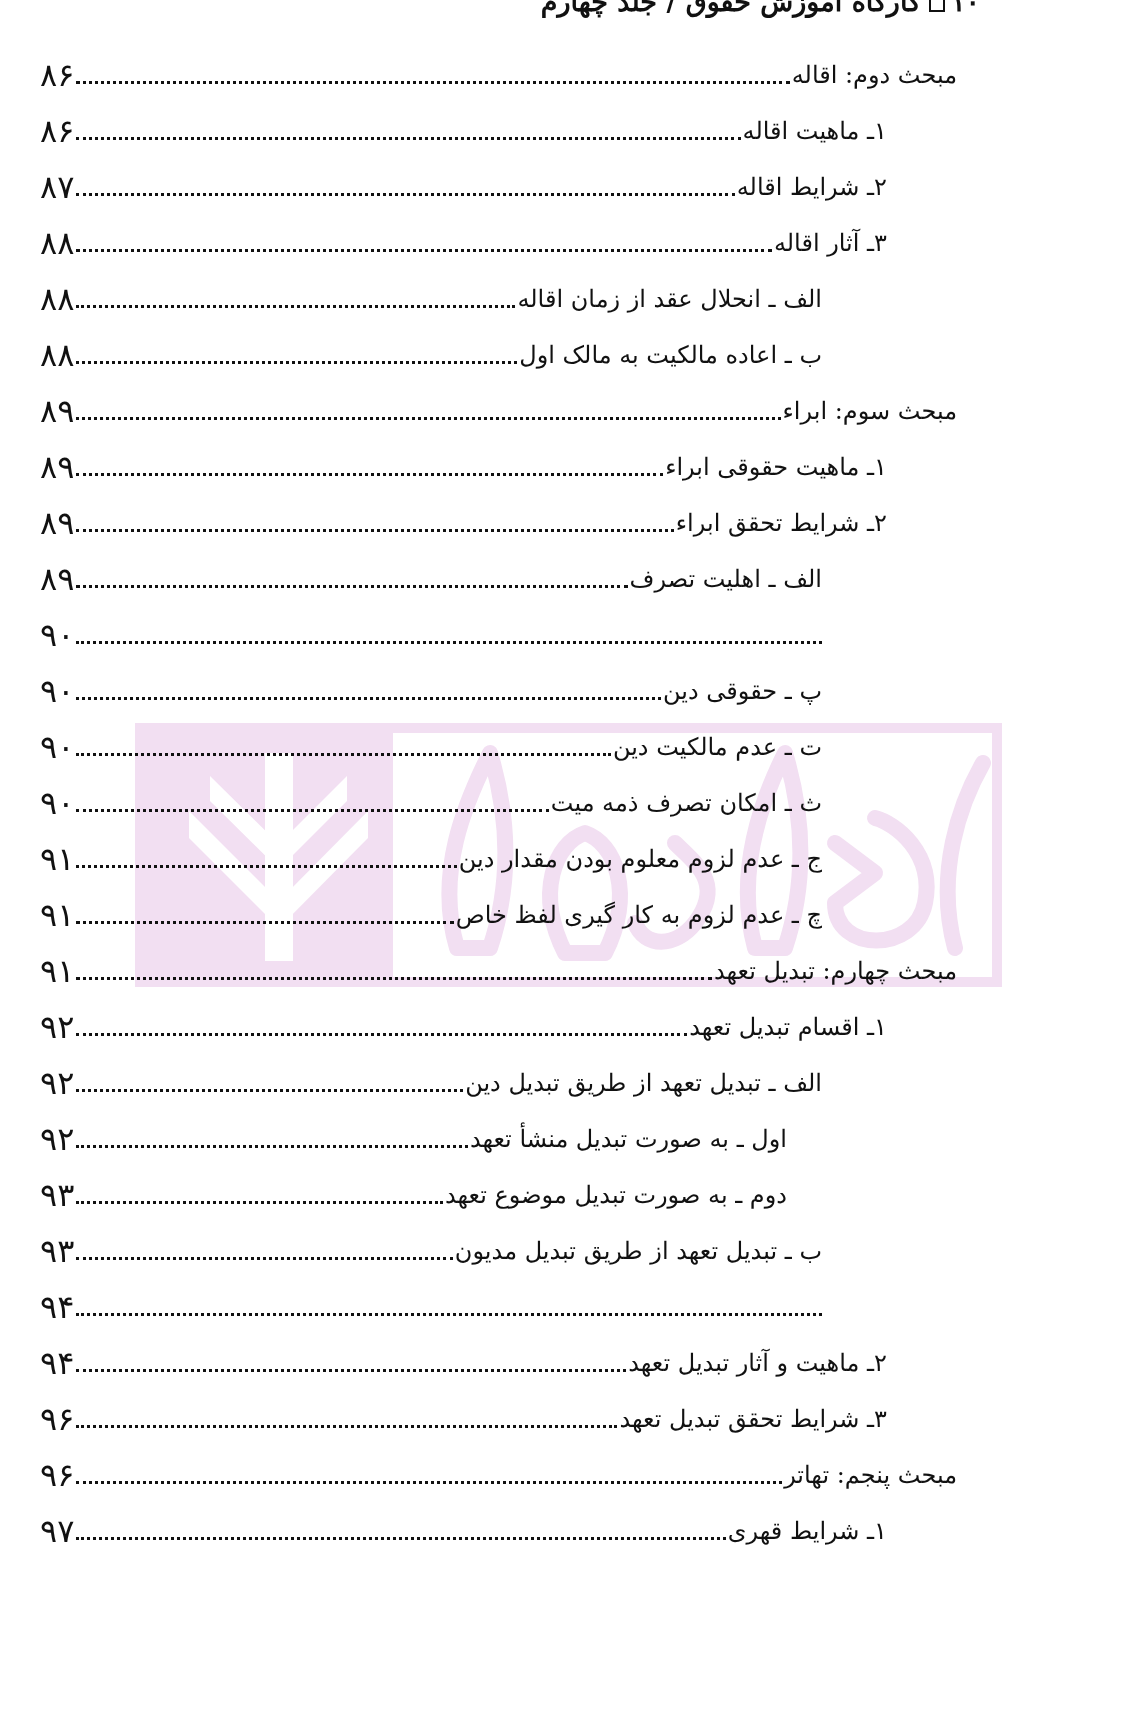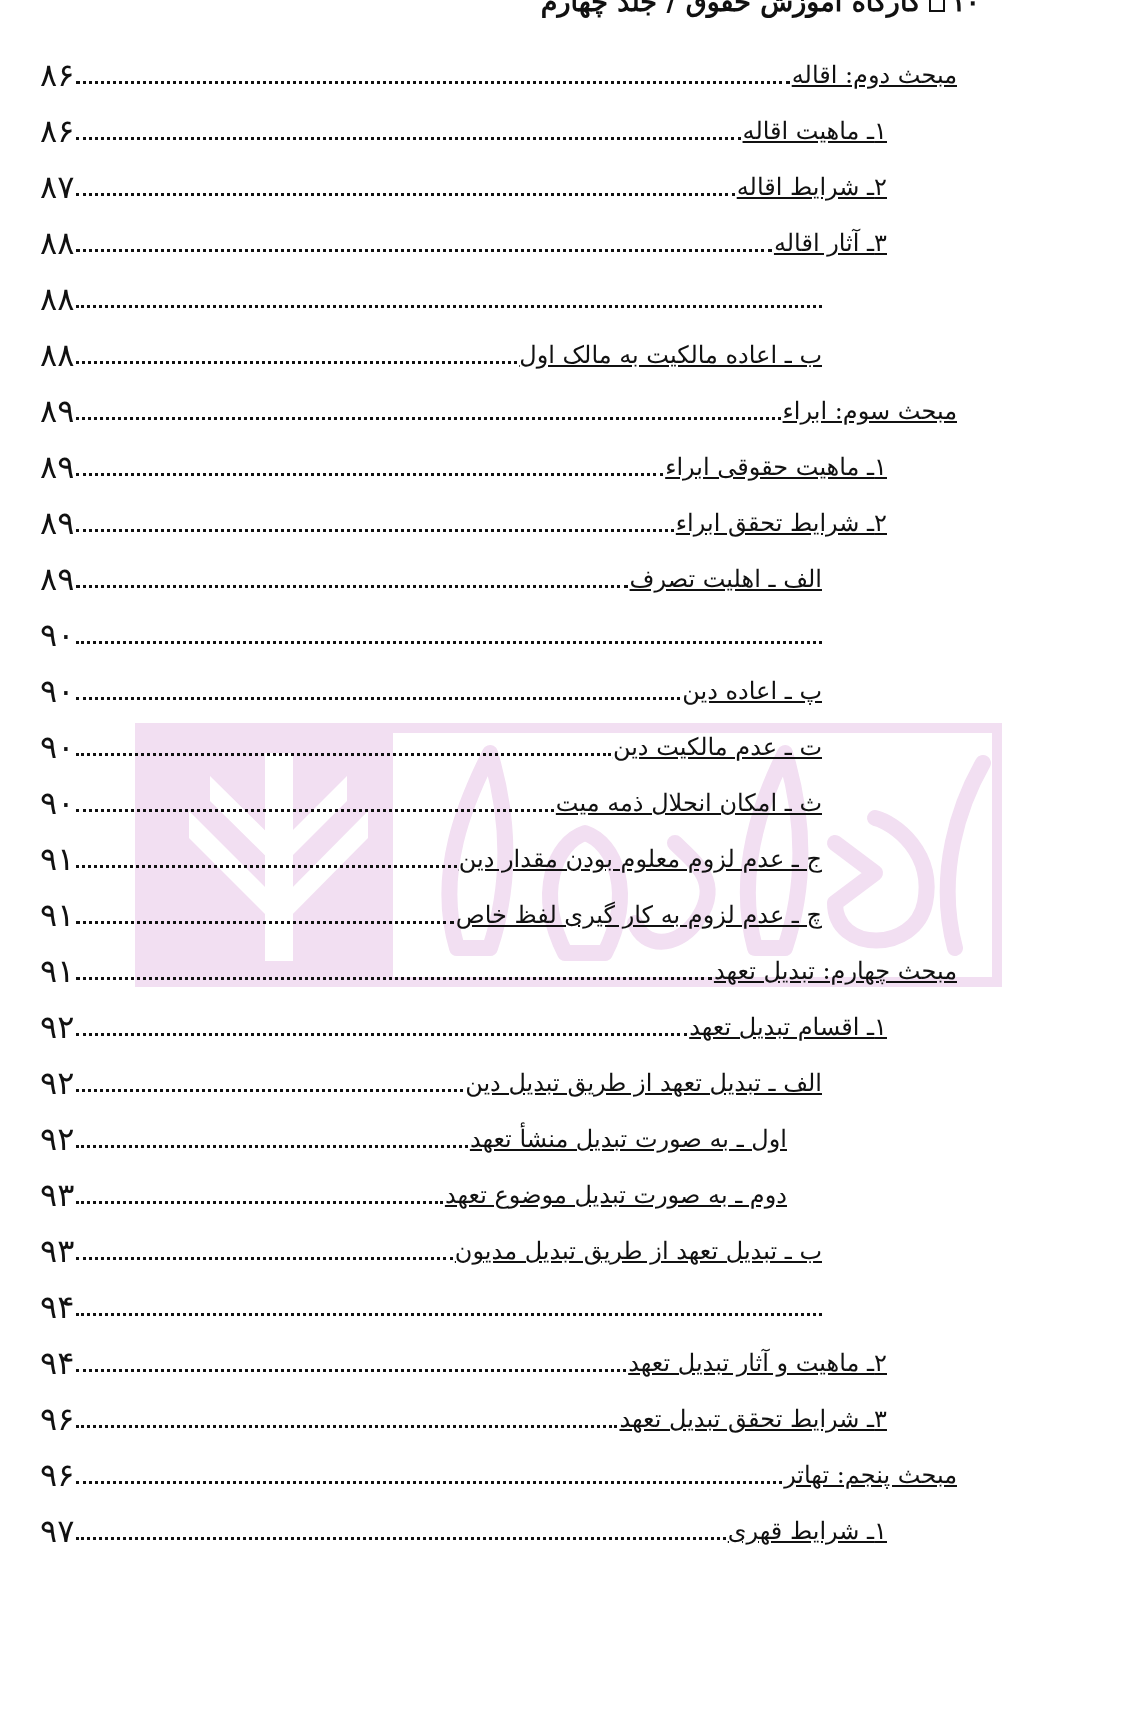--- a/index.html
+++ b/index.html
@@ -28,21 +28,21 @@
       background: #ffffff;
     }
     .watermark svg { position: absolute; left: 0; top: 0; }
 
     .toc { position: absolute; left: 0; top: 0; width: 1136px; height: 1710px; z-index: 1; }
     .row {
       position: absolute; left: 40px; height: 40px; display: flex;
       direction: rtl; align-items: flex-end;
     }
     .row .title {
-      white-space: nowrap; font-size: 24px; line-height: 40px; padding-left: 2px; text-decoration: underline;
+      white-space: nowrap; font-size: 24px; line-height: 40px; padding-left: 2px;
     }
     .row .leader {
       flex: 1; border-bottom: 3px dotted #111; margin-bottom: 11px; min-width: 20px;
     }
     .row .page {
       font-size: 32px; line-height: 40px; padding-right: 2px; min-width: 30px; text-align: left;
       direction: rtl;
     }
     .lvl1 { width: 917px; }
     .lvl2 { width: 847px; }
@@ -95,20 +95,21 @@
       <span class="title">۲ـ شرایط اقاله</span>
       <span class="leader"></span>
       <span class="page">۸۷</span>
     </div>
     <div class="row lvl2" style="top: 223px;">
       <span class="title">۳ـ آثار اقاله</span>
       <span class="leader"></span>
       <span class="page">۸۸</span>
     </div>
     <div class="row lvl3" style="top: 279px;">
+      <span class="title">الف ـ انحلال عقد از زمان اقاله</span>
       <span class="leader"></span>
       <span class="page">۸۸</span>
     </div>
     <div class="row lvl3" style="top: 335px;">
       <span class="title">ب ـ اعاده مالکیت به مالک اول</span>
       <span class="leader"></span>
       <span class="page">۸۸</span>
     </div>
     <div class="row lvl1" style="top: 391px;">
       <span class="title">مبحث سوم: ابراء</span>
@@ -128,31 +129,31 @@
     <div class="row lvl3" style="top: 559px;">
       <span class="title">الف ـ اهلیت تصرف</span>
       <span class="leader"></span>
       <span class="page">۸۹</span>
     </div>
     <div class="row lvl3" style="top: 615px;">
       <span class="leader"></span>
       <span class="page">۹۰</span>
     </div>
     <div class="row lvl3" style="top: 671px;">
-      <span class="title">پ ـ اعاده دین</span>
+      <span class="title">پ ـ حقوقی دین</span>
       <span class="leader"></span>
       <span class="page">۹۰</span>
     </div>
     <div class="row lvl3" style="top: 727px;">
       <span class="title">ت ـ عدم مالکیت دین</span>
       <span class="leader"></span>
       <span class="page">۹۰</span>
     </div>
     <div class="row lvl3" style="top: 783px;">
-      <span class="title">ث ـ امکان انحلال ذمه میت</span>
+      <span class="title">ث ـ امکان تصرف ذمه میت</span>
       <span class="leader"></span>
       <span class="page">۹۰</span>
     </div>
     <div class="row lvl3" style="top: 839px;">
       <span class="title">ج ـ عدم لزوم معلوم بودن مقدار دین</span>
       <span class="leader"></span>
       <span class="page">۹۱</span>
     </div>
     <div class="row lvl3" style="top: 895px;">
       <span class="title">چ ـ عدم لزوم به کار گیری لفظ خاص</span>

